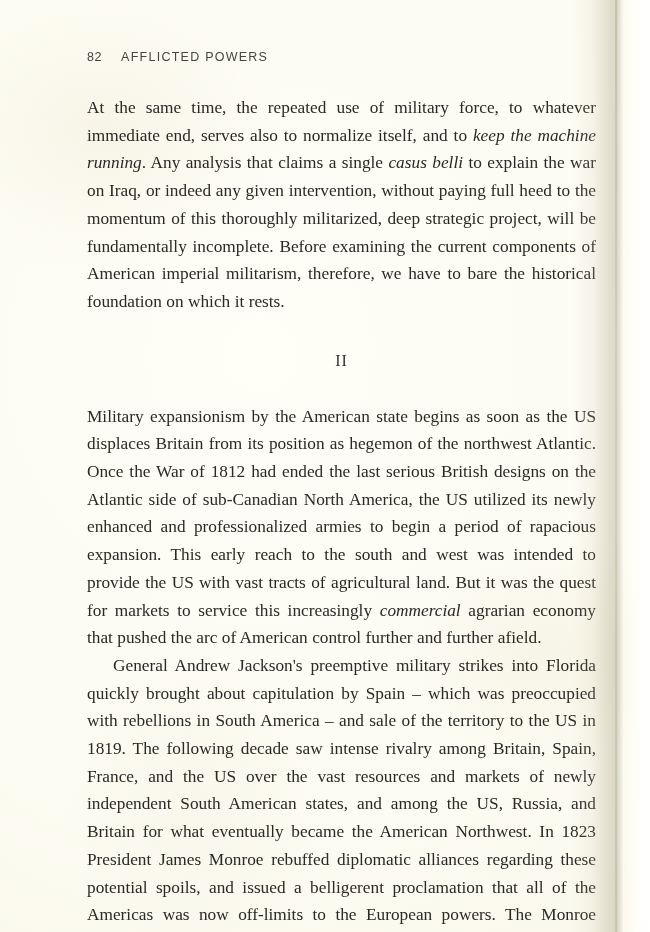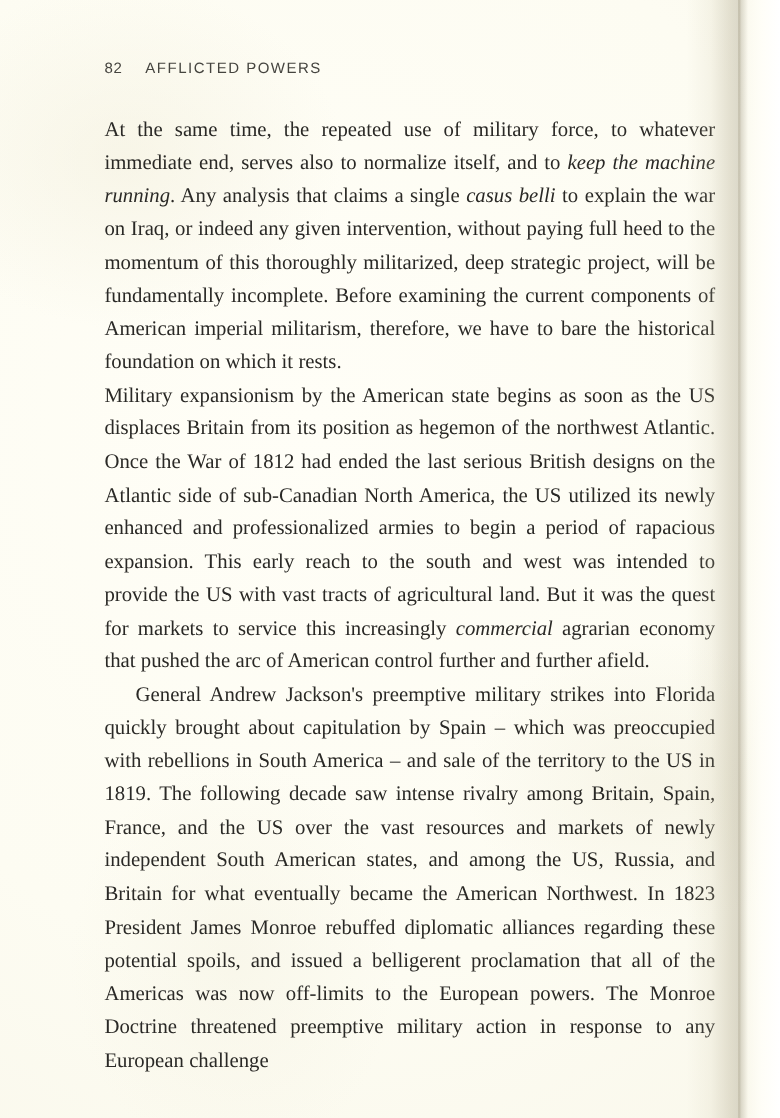--- a/index.html
+++ b/index.html
@@ -135,20 +135,21 @@
 
     <div class="running-head">
       <span class="folio">82</span>
       <span>AFFLICTED POWERS</span>
     </div>
 
     <div class="body">
 
       <p class="para"><span>At the same time, the repeated use of military force, to whatever immediate end, serves also to normalize itself, and to </span><em>keep the machine running</em><span>. Any analysis that claims a single </span><em>casus belli</em><span> to explain the war on Iraq, or indeed any given intervention, without paying full heed to the momentum of this thoroughly militarized, deep strategic project, will be fundamentally incomplete. Before examining the current components of American imperial militarism, therefore, we have to bare the historical foundation on which it rests.</span></p>
 
+      <div class="section-mark">II</div>
 
       <p class="para"><span>Military expansionism by the American state begins as soon as the US displaces Britain from its position as hegemon of the northwest Atlantic. Once the War of 1812 had ended the last serious British designs on the Atlantic side of sub-Canadian North America, the US utilized its newly enhanced and professionalized armies to begin a period of rapacious expansion. This early reach to the south and west was intended to provide the US with vast tracts of agricultural land. But it was the quest for markets to service this increasingly </span><em>commercial</em><span> agrarian economy that pushed the arc of American control further and further afield.</span></p>
 
       <p class="para indent">General Andrew Jackson's preemptive military strikes into Florida quickly brought about capitulation by Spain – which was preoccupied with rebellions in South America – and sale of the territory to the US in 1819. The following decade saw intense rivalry among Britain, Spain, France, and the US over the vast resources and markets of newly independent South American states, and among the US, Russia, and Britain for what eventually became the American Northwest. In 1823 President James Monroe rebuffed diplomatic alliances regarding these potential spoils, and issued a belligerent proclamation that all of the Americas was now off-limits to the European powers. The Monroe Doctrine threatened preemptive military action in response to any European challenge</p>
 
     </div>
   </div>
 
   <div class="page-edge-shadow"></div>
   <div class="page-edge-line"></div>

